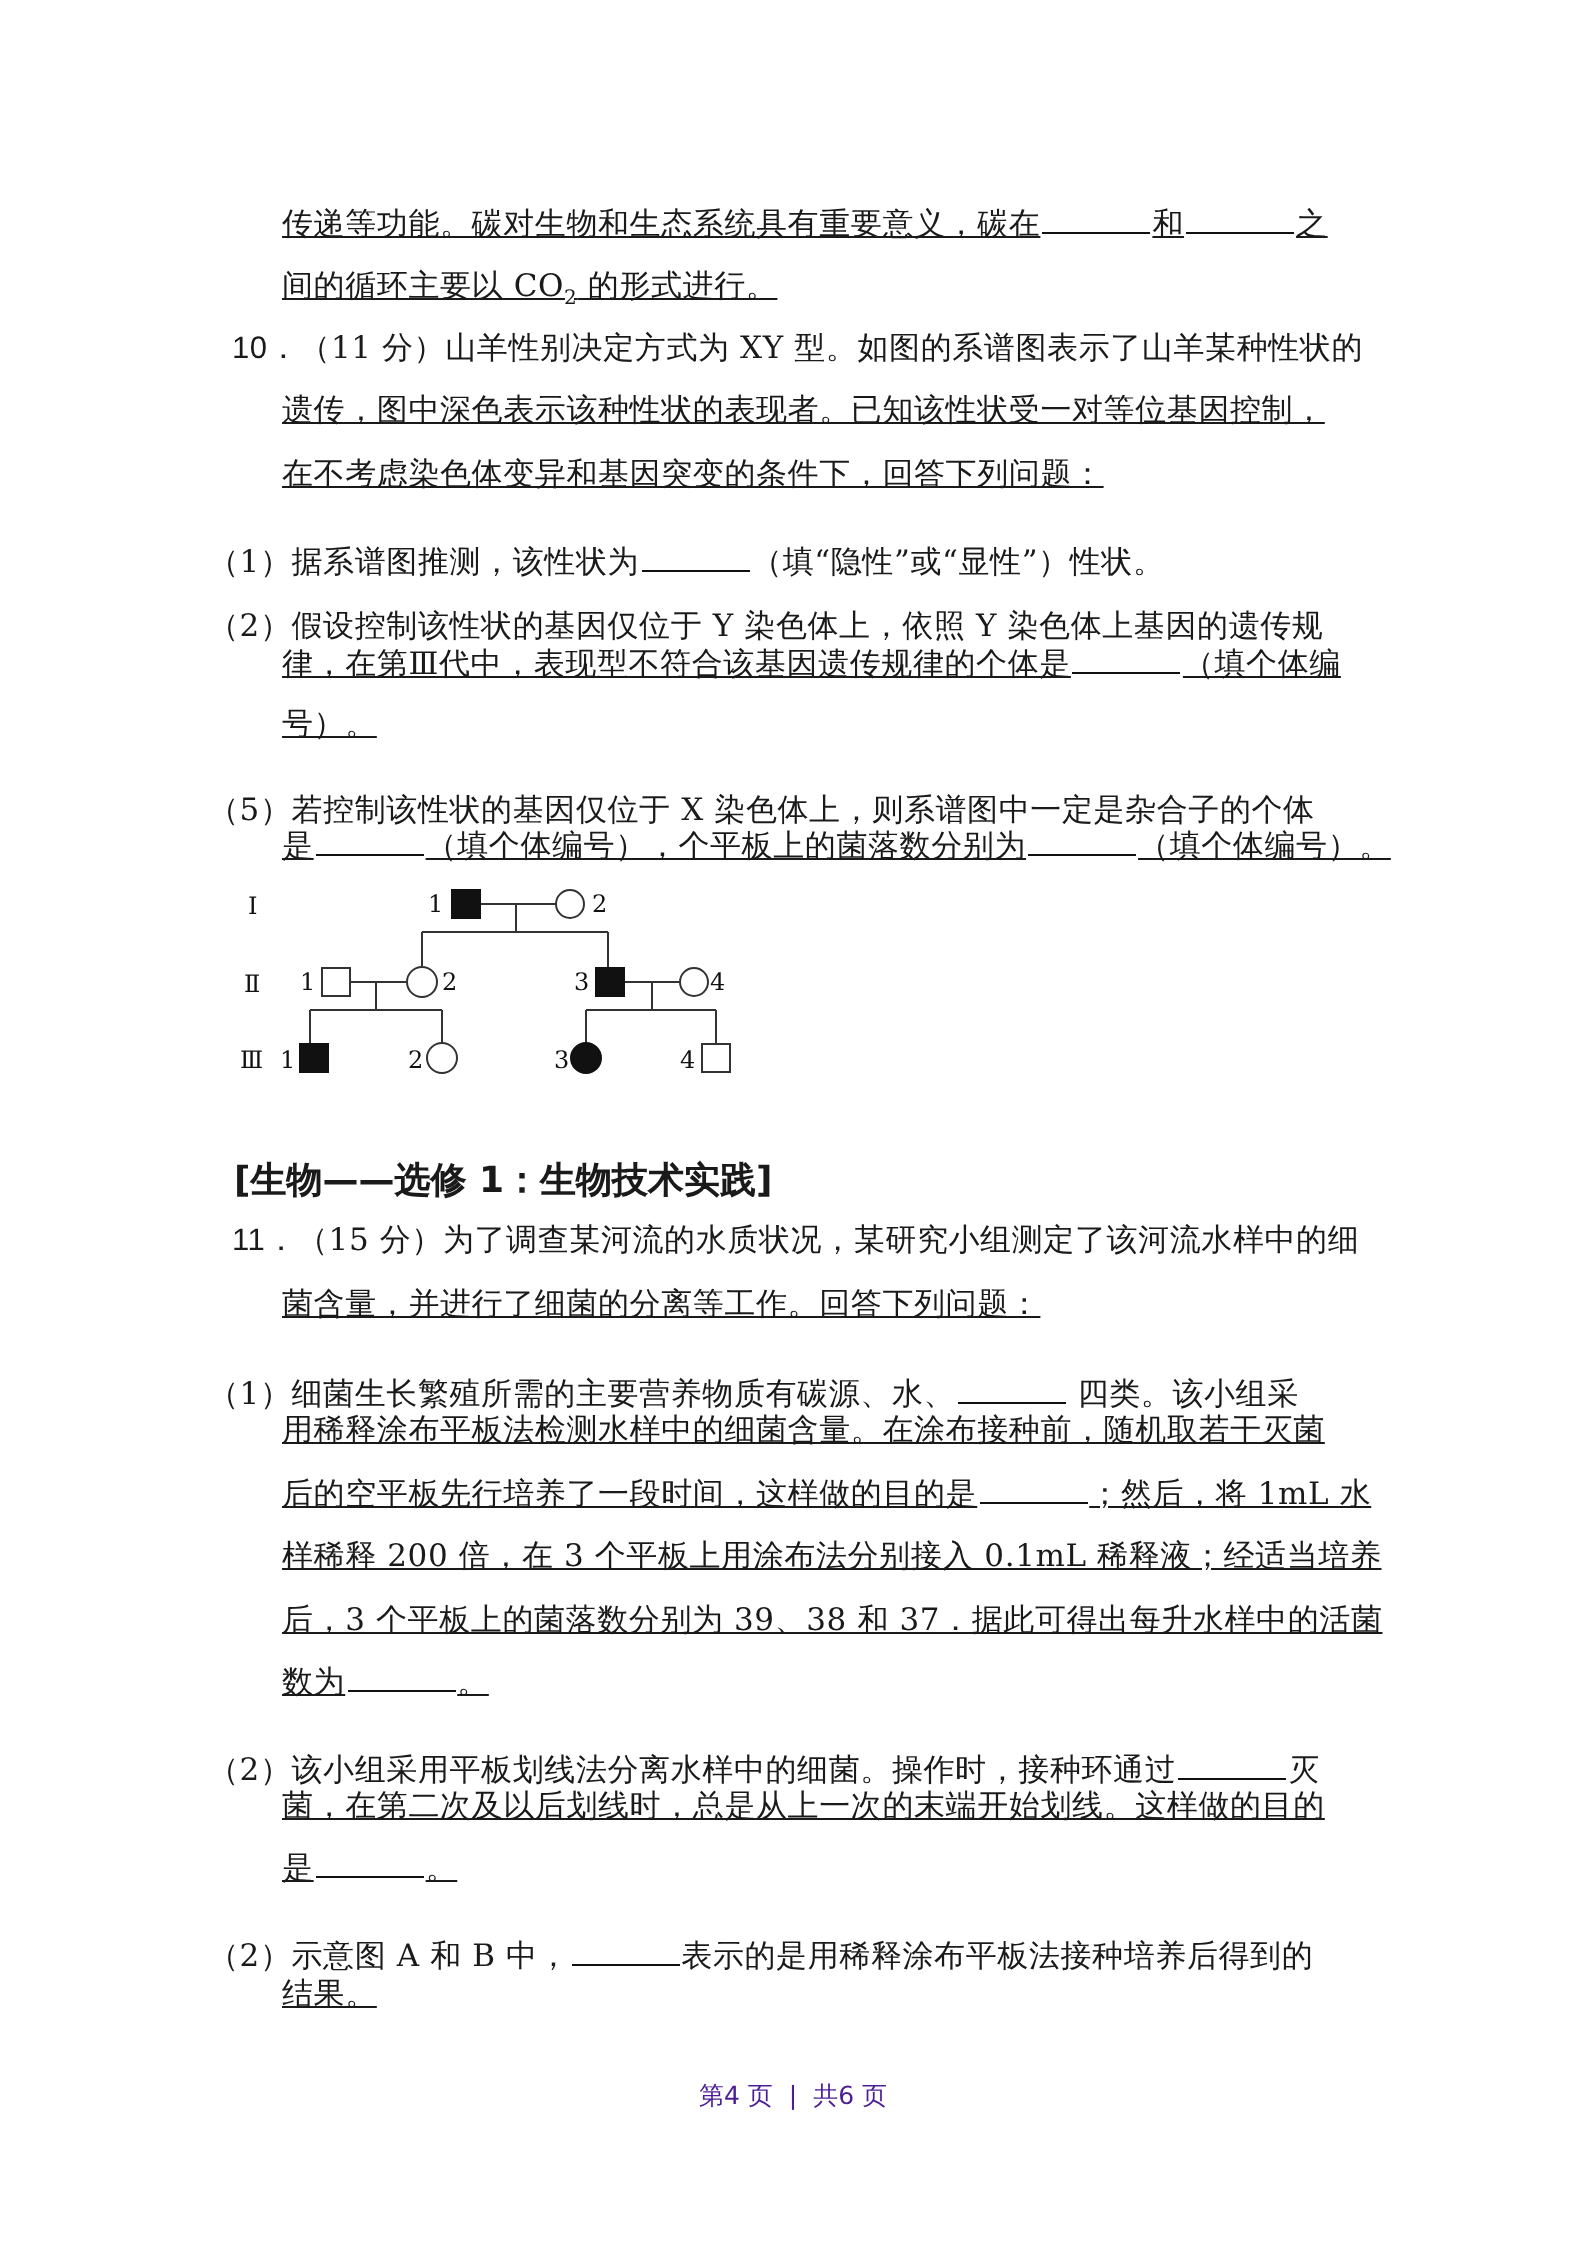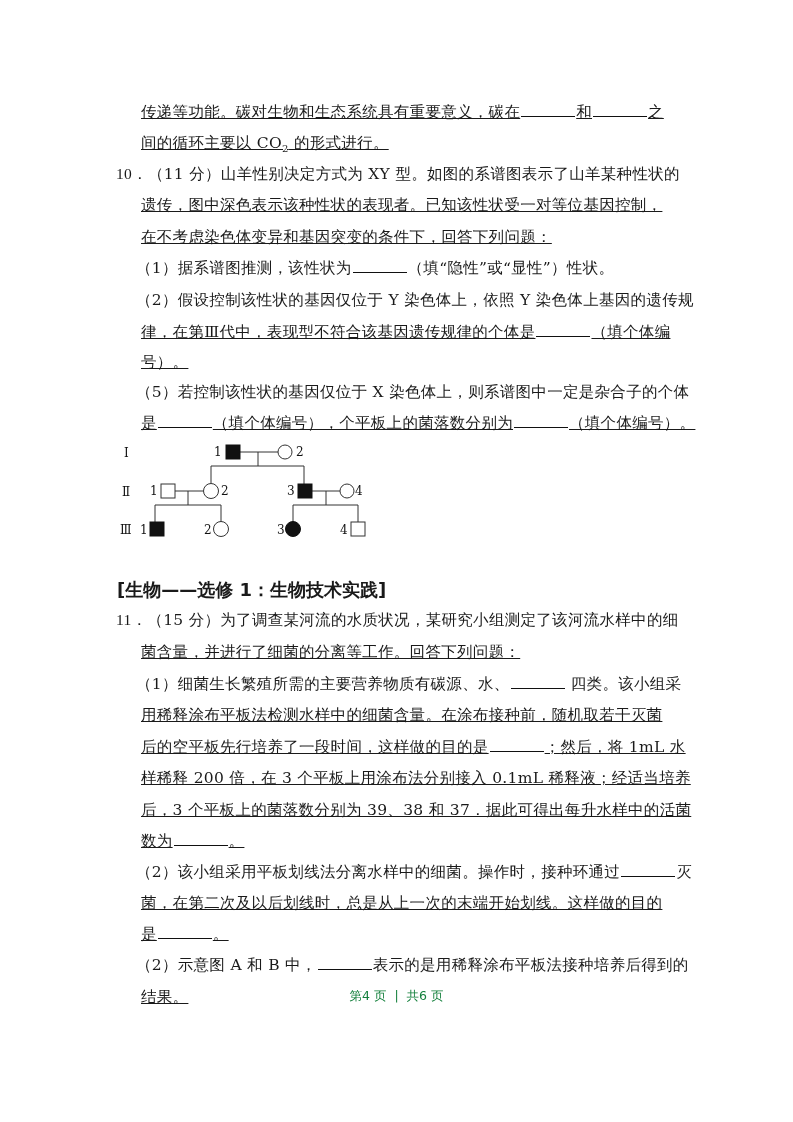--- a/index.html
+++ b/index.html
@@ -1,25 +1,25 @@
 <!DOCTYPE html>
 <html><head>
 <meta charset="utf-8">
 <style>
   html, body { margin: 0; padding: 0; background: #ffffff; }
   body { width: 793px; height: 1122px; position: relative; overflow: hidden;
          font-family: "DejaVu Serif", "Liberation Serif", serif; color: #1a1a1a; }
   .line { position: absolute; white-space: nowrap; font-size: 15.5px; line-height: 20px; letter-spacing: 0.3px; }
   .ind { left: 141px; text-decoration: underline; }
-  .sub { left: 136px; }
+  .sub { left: 104px; margin-top: 13px; }
   .qnum { left: 116px; }
-  .num { font-family: Liberation Serif, serif; }
+  .num { font-family: Liberation Sans, sans-serif; }
   .blank { display: inline-block; border-bottom: 1px solid #111; width: 54px; height: 14px; vertical-align: baseline; margin: 0 1px; }
   .heading { position: absolute; left: 117px; top: 578px; font-size: 18px; font-weight: bold; font-family: "DejaVu Sans", sans-serif; white-space: nowrap; }
-  .footer { position: absolute; top: 988px; left: 0; width: 793px; text-align: center; font-size: 12.5px; font-family: "DejaVu Sans", sans-serif; color: #15803d; }
+  .footer { position: absolute; top: 1040px; left: 0; width: 793px; text-align: center; font-size: 12.5px; font-family: "DejaVu Sans", sans-serif; color: #4c1d95; }
   .footer .sep { margin: 0 8px; }
   sub { font-size: 10px; }
   #pedigree { position: absolute; left: 110px; top: 435px; }
   #pedigree text { font-family: "DejaVu Serif", "Liberation Serif", serif; font-size: 12px; fill: #111; }
   #pedigree .gen { font-size: 12px; }
 </style>
 </head>
 <body>
 
 <div class="line ind" style="top:102px">

